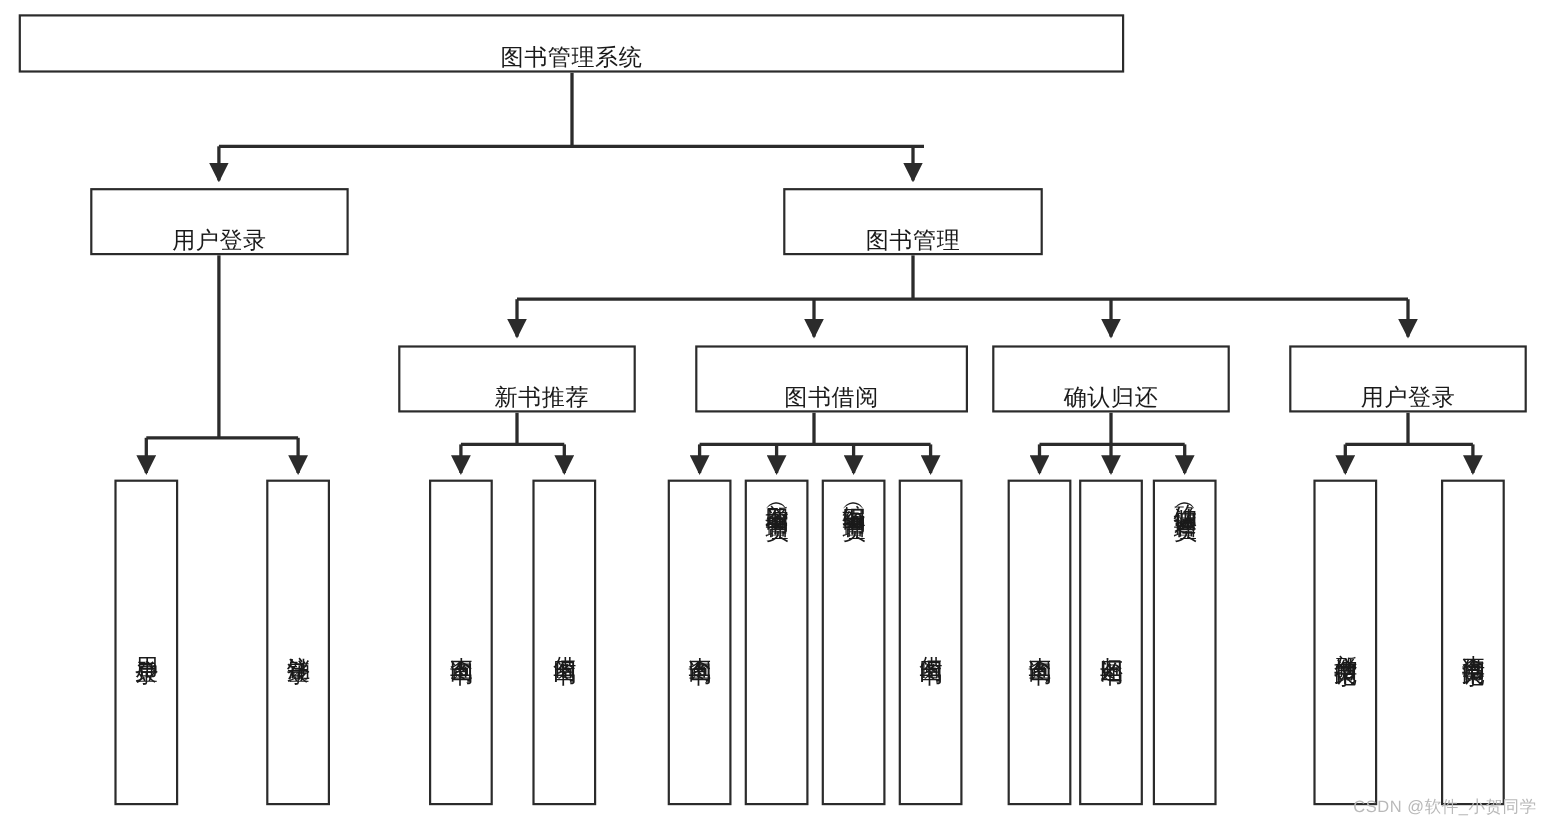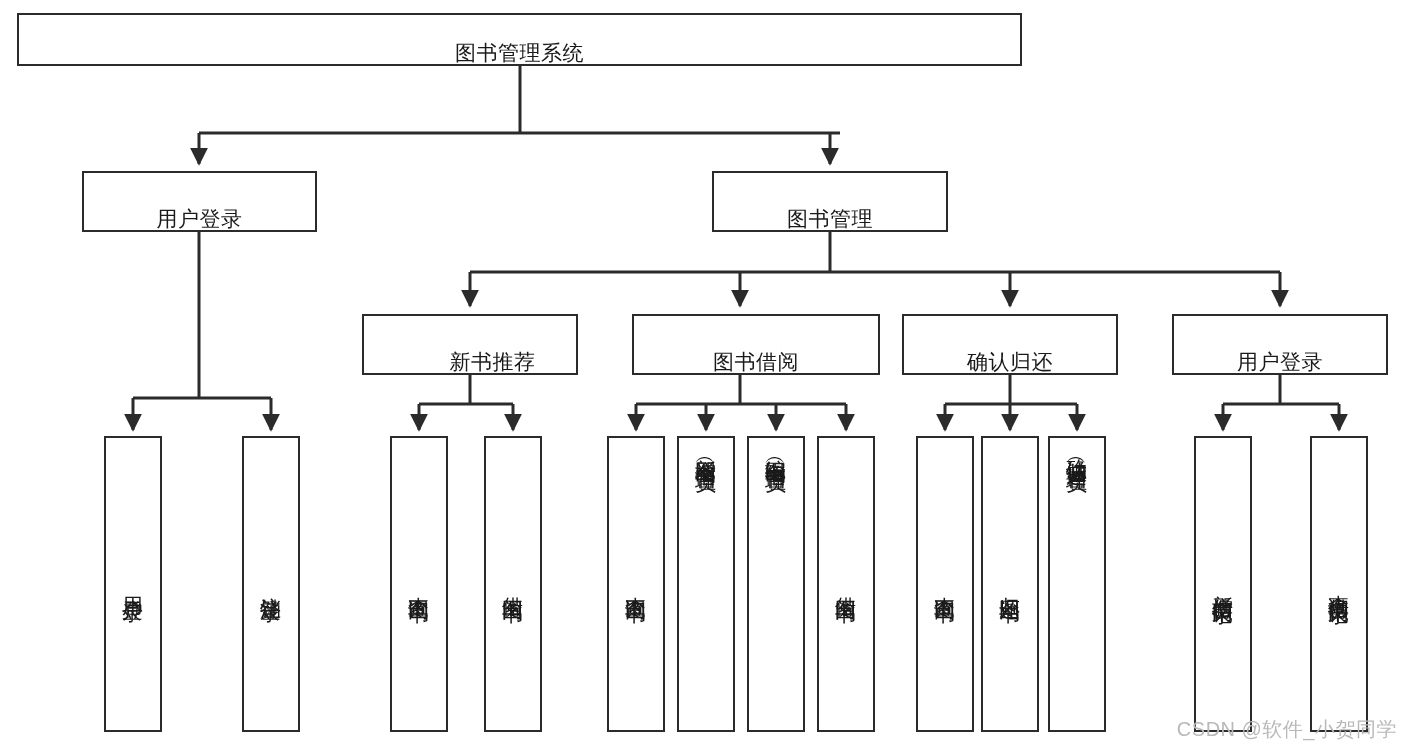--- a/index.html
+++ b/index.html
@@ -64,21 +64,21 @@
     margin-top: auto;
     margin-bottom: auto;
   }
   .node.leaf.top .label {
     margin-top: 4px;
   }
   .watermark {
     position: absolute;
     right: 8px;
     bottom: 4px;
-    font-size: 20px;
+    font-size: 15px;
     color: #b9b9b9;
     white-space: nowrap;
     letter-spacing: 0.5px;
   }
 </style>
 </head>
 <body>
 
 <div id="canvas">
 

